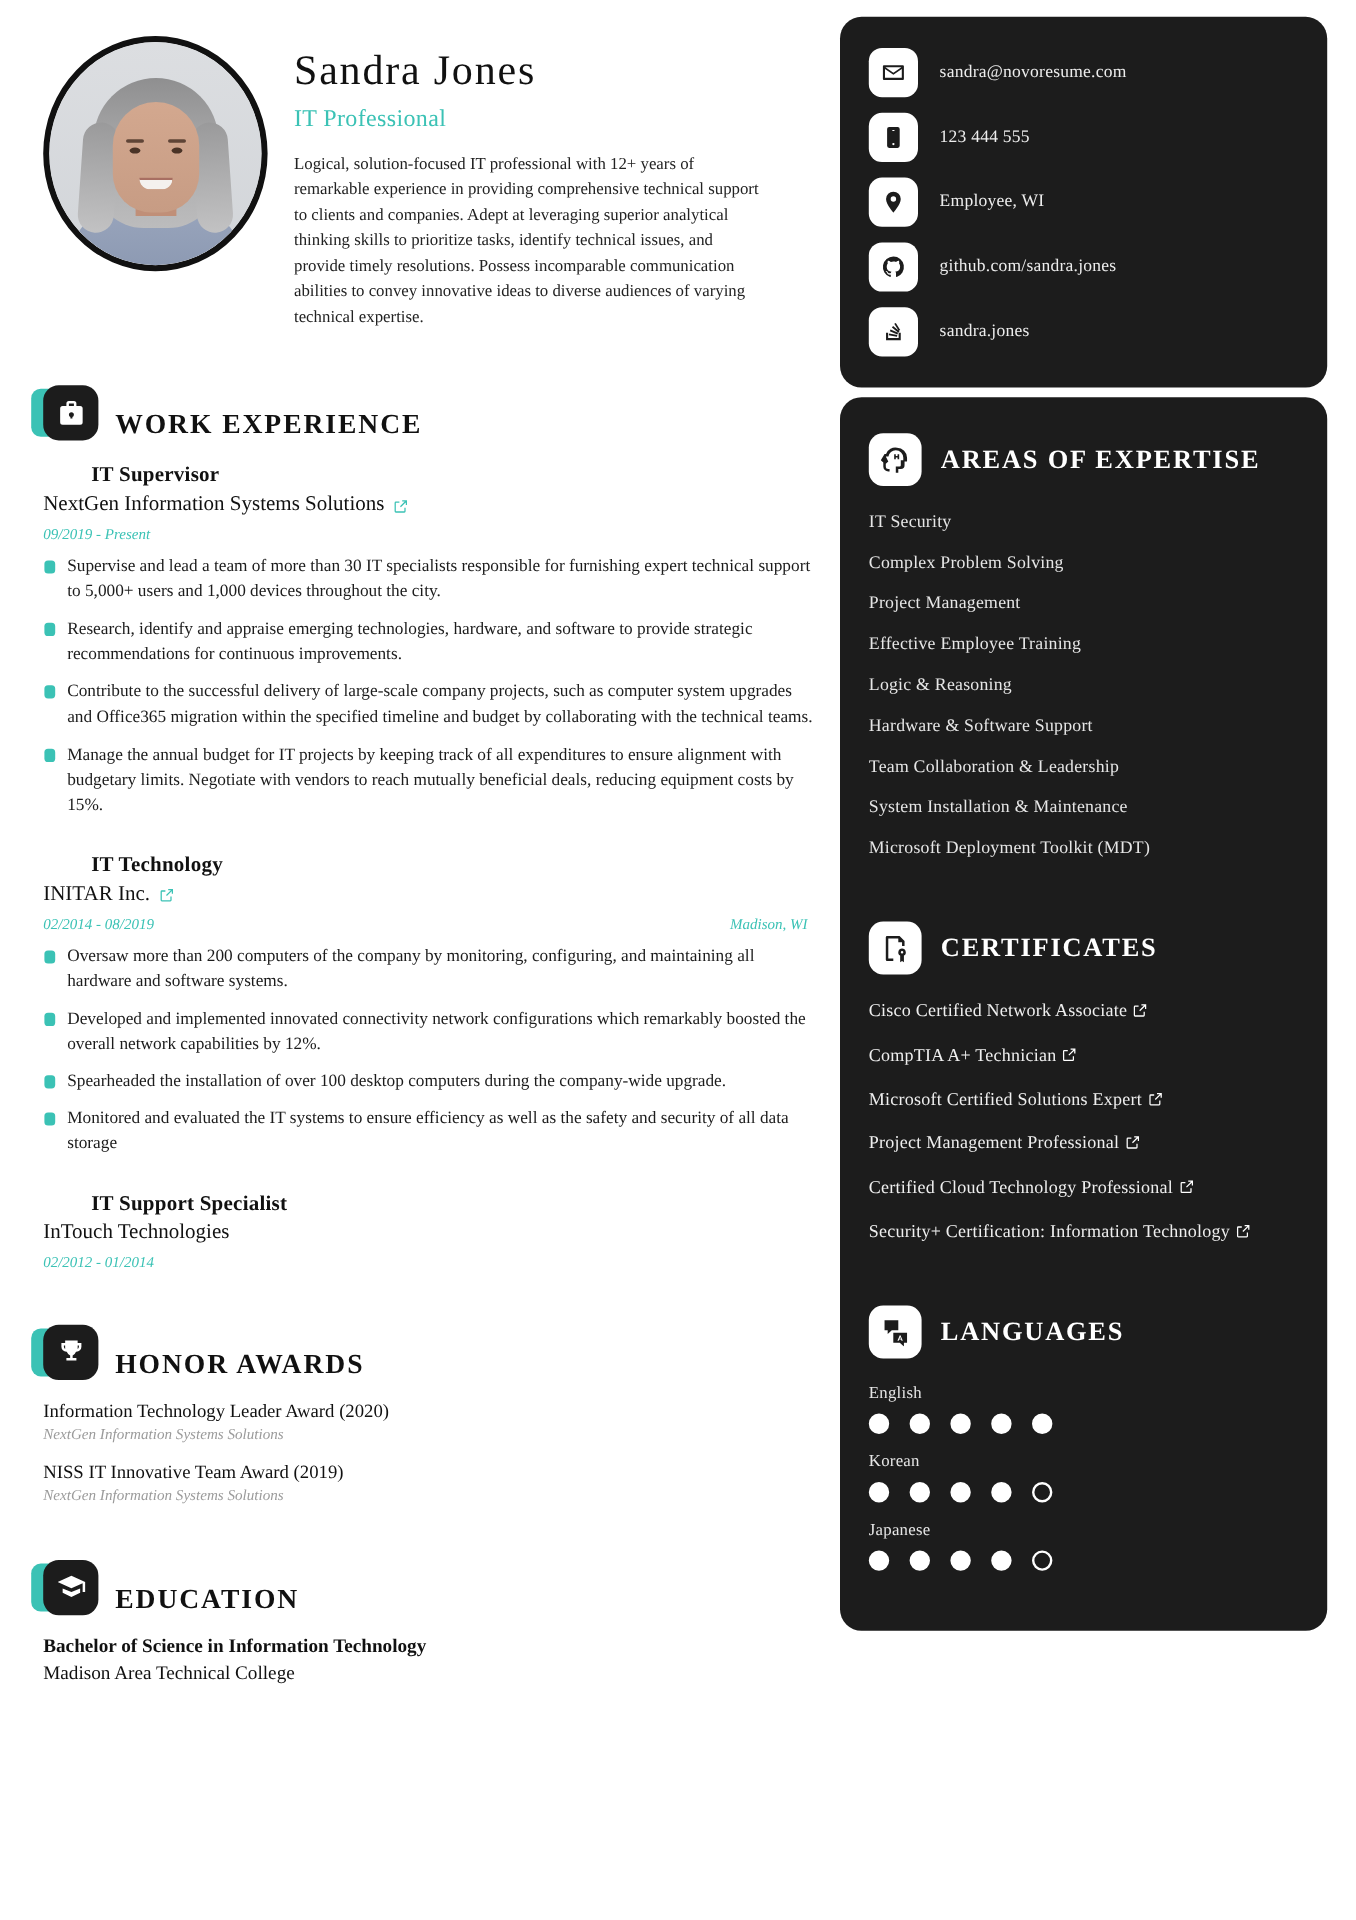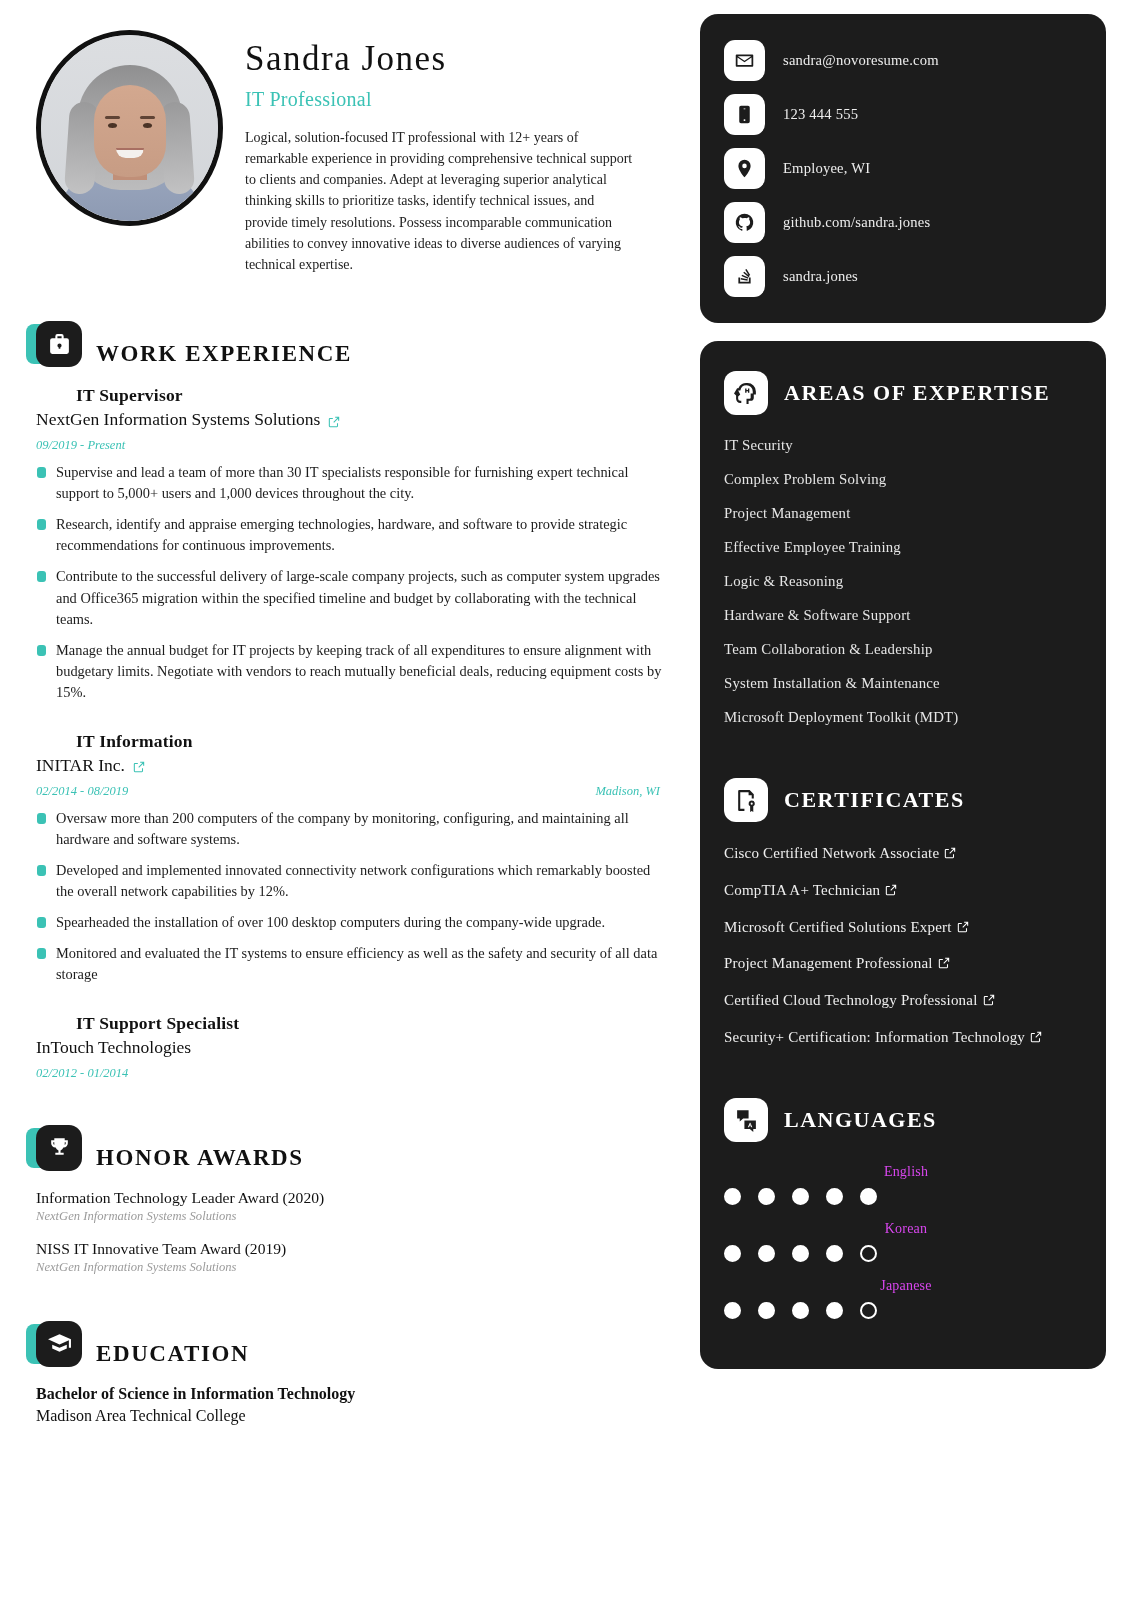--- a/index.html
+++ b/index.html
@@ -16,21 +16,21 @@
   .page {
     position: relative;
     width: 1130px;
     height: 1600px;
     display: flex;
   }
 
   
   .left-col {
     width: 700px;
-    padding: 22px 30px 0 36px;
+    padding: 22px 17px 0 36px;
   }
 
   .header-row {
     display: flex;
     align-items: flex-start;
     gap: 22px;
   }
 
   .photo-frame {
     flex: 0 0 auto;
@@ -247,21 +247,21 @@
   .right-col {
     width: 430px;
     padding: 14px 24px 0 0;
   }
 
   .dark-card {
     background: #1c1c1c;
     border-radius: 18px;
     padding: 26px 26px 26px 24px;
   }
-  .contact-card { margin-bottom: 18px; }
+  .contact-card { margin-bottom: 8px; }
   .main-card { padding: 30px 18px 34px 24px; }
 
   .contact-row {
     display: flex;
     align-items: center;
     gap: 18px;
     margin-bottom: 13px;
   }
   .contact-row:last-child { margin-bottom: 0; }
   .contact-icon {
@@ -317,24 +317,23 @@
     color: #efefef;
     margin-bottom: 17px;
     line-height: 1.32;
     letter-spacing: 0.2px;
   }
   .cert-item .ext-link { vertical-align: -2px; margin-left: 4px; }
 
   .lang-block { margin-top: 50px; }
   .lang-name {
     font-size: 14px;
-    color: #d946ef;
+    color: #e5e5e5;
     margin-bottom: 8px;
     letter-spacing: 0.2px;
-    text-align: center;
   }
   .dots {
     display: flex;
     gap: 17px;
     margin-bottom: 16px;
   }
   .dot {
     width: 17px; height: 17px;
     border-radius: 50%;
     border: 2px solid #ffffff;
@@ -405,21 +404,21 @@
           <li>Supervise and lead a team of more than 30 IT specialists responsible for furnishing expert technical support to 5,000+ users and 1,000 devices throughout the city.</li>
           <li>Research, identify and appraise emerging technologies, hardware, and software to provide strategic recommendations for continuous improvements.</li>
           <li>Contribute to the successful delivery of large-scale company projects, such as computer system upgrades and Office365 migration within the specified timeline and budget by collaborating with the technical teams.</li>
           <li>Manage the annual budget for IT projects by keeping track of all expenditures to ensure alignment with budgetary limits. Negotiate with vendors to reach mutually beneficial deals, reducing equipment costs by 15%.</li>
         </ul>
       </div>
 
       <div class="job-spacer"></div>
 
       <div class="job">
-        <div class="job-role">IT Information</div>
+        <div class="job-role">IT Technology</div>
         <div class="job-company">
           <span>INITAR Inc.</span>
           <span class="ext-link">
             <svg viewBox="0 0 24 24">
                 <path d="M14 4h6v6M20 4l-8.5 8.5M18 14v5a1 1 0 0 1-1 1H5a1 1 0 0 1-1-1V7a1 1 0 0 1 1-1h5"></path>
               </svg>
           </span>
         </div>
         <div class="job-meta">
           <span>02/2014 - 08/2019</span>

